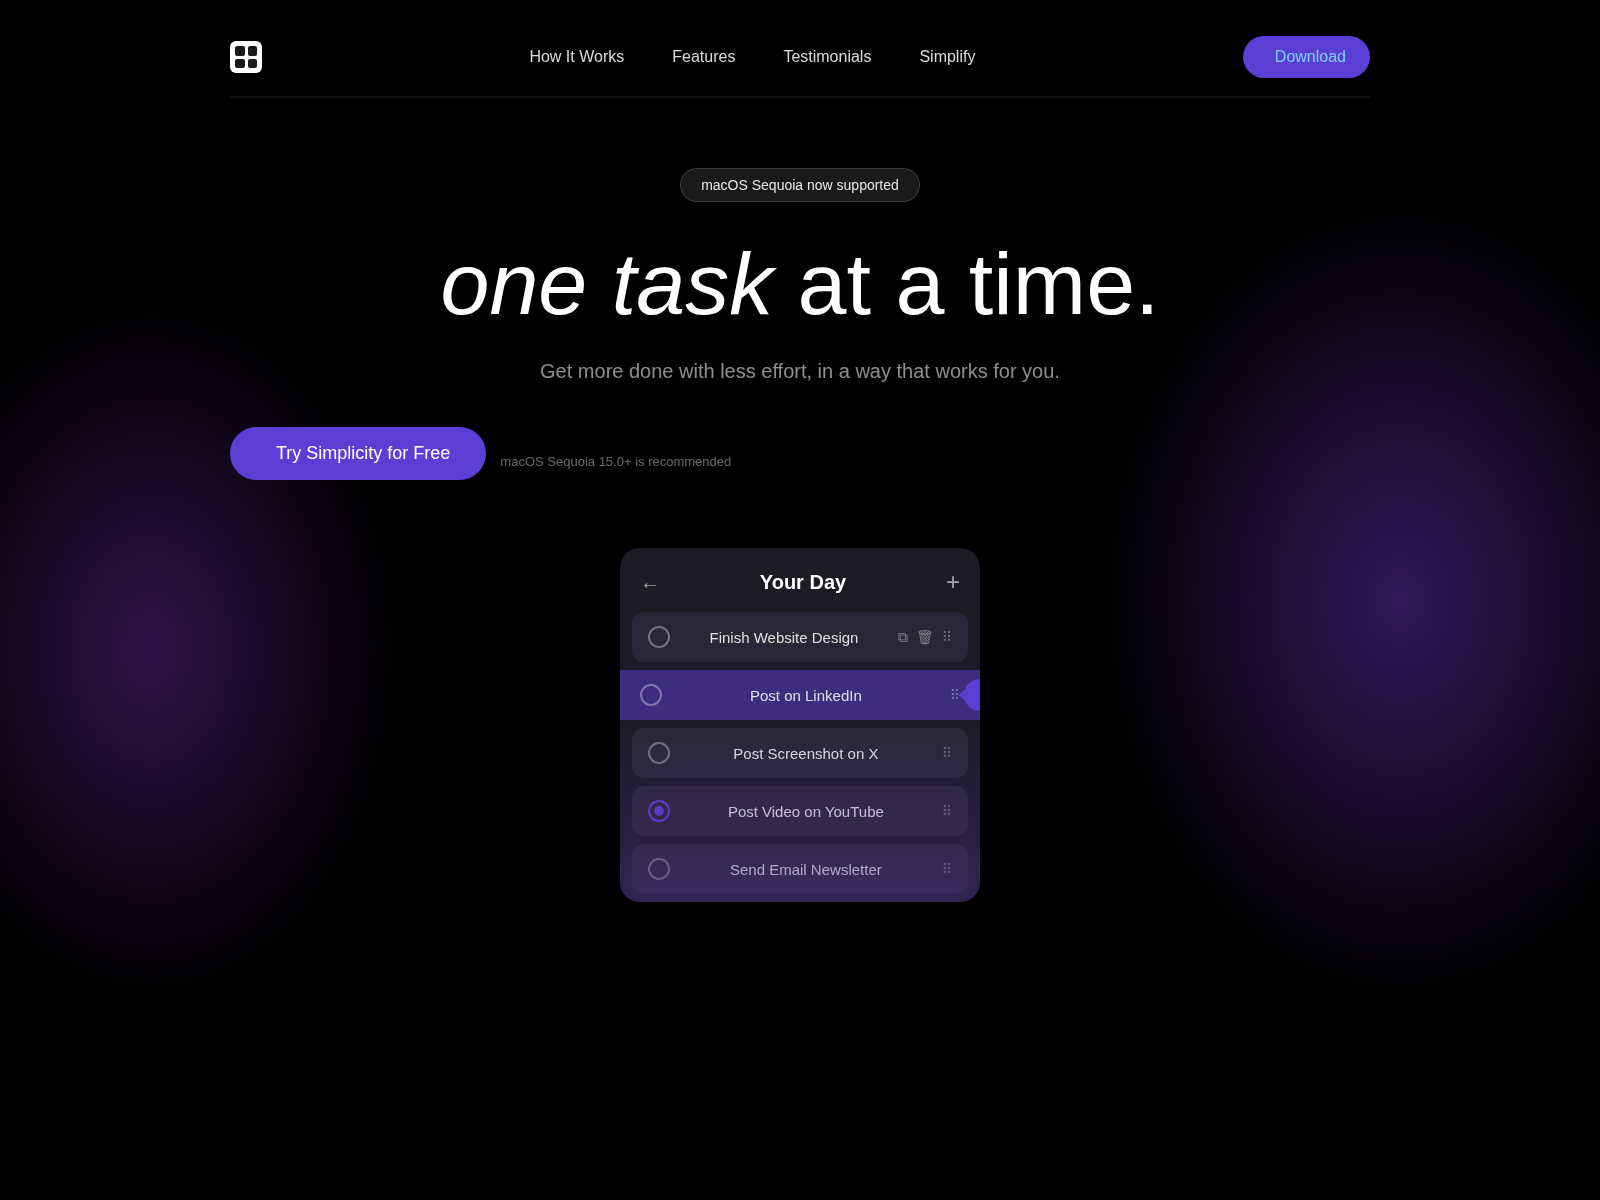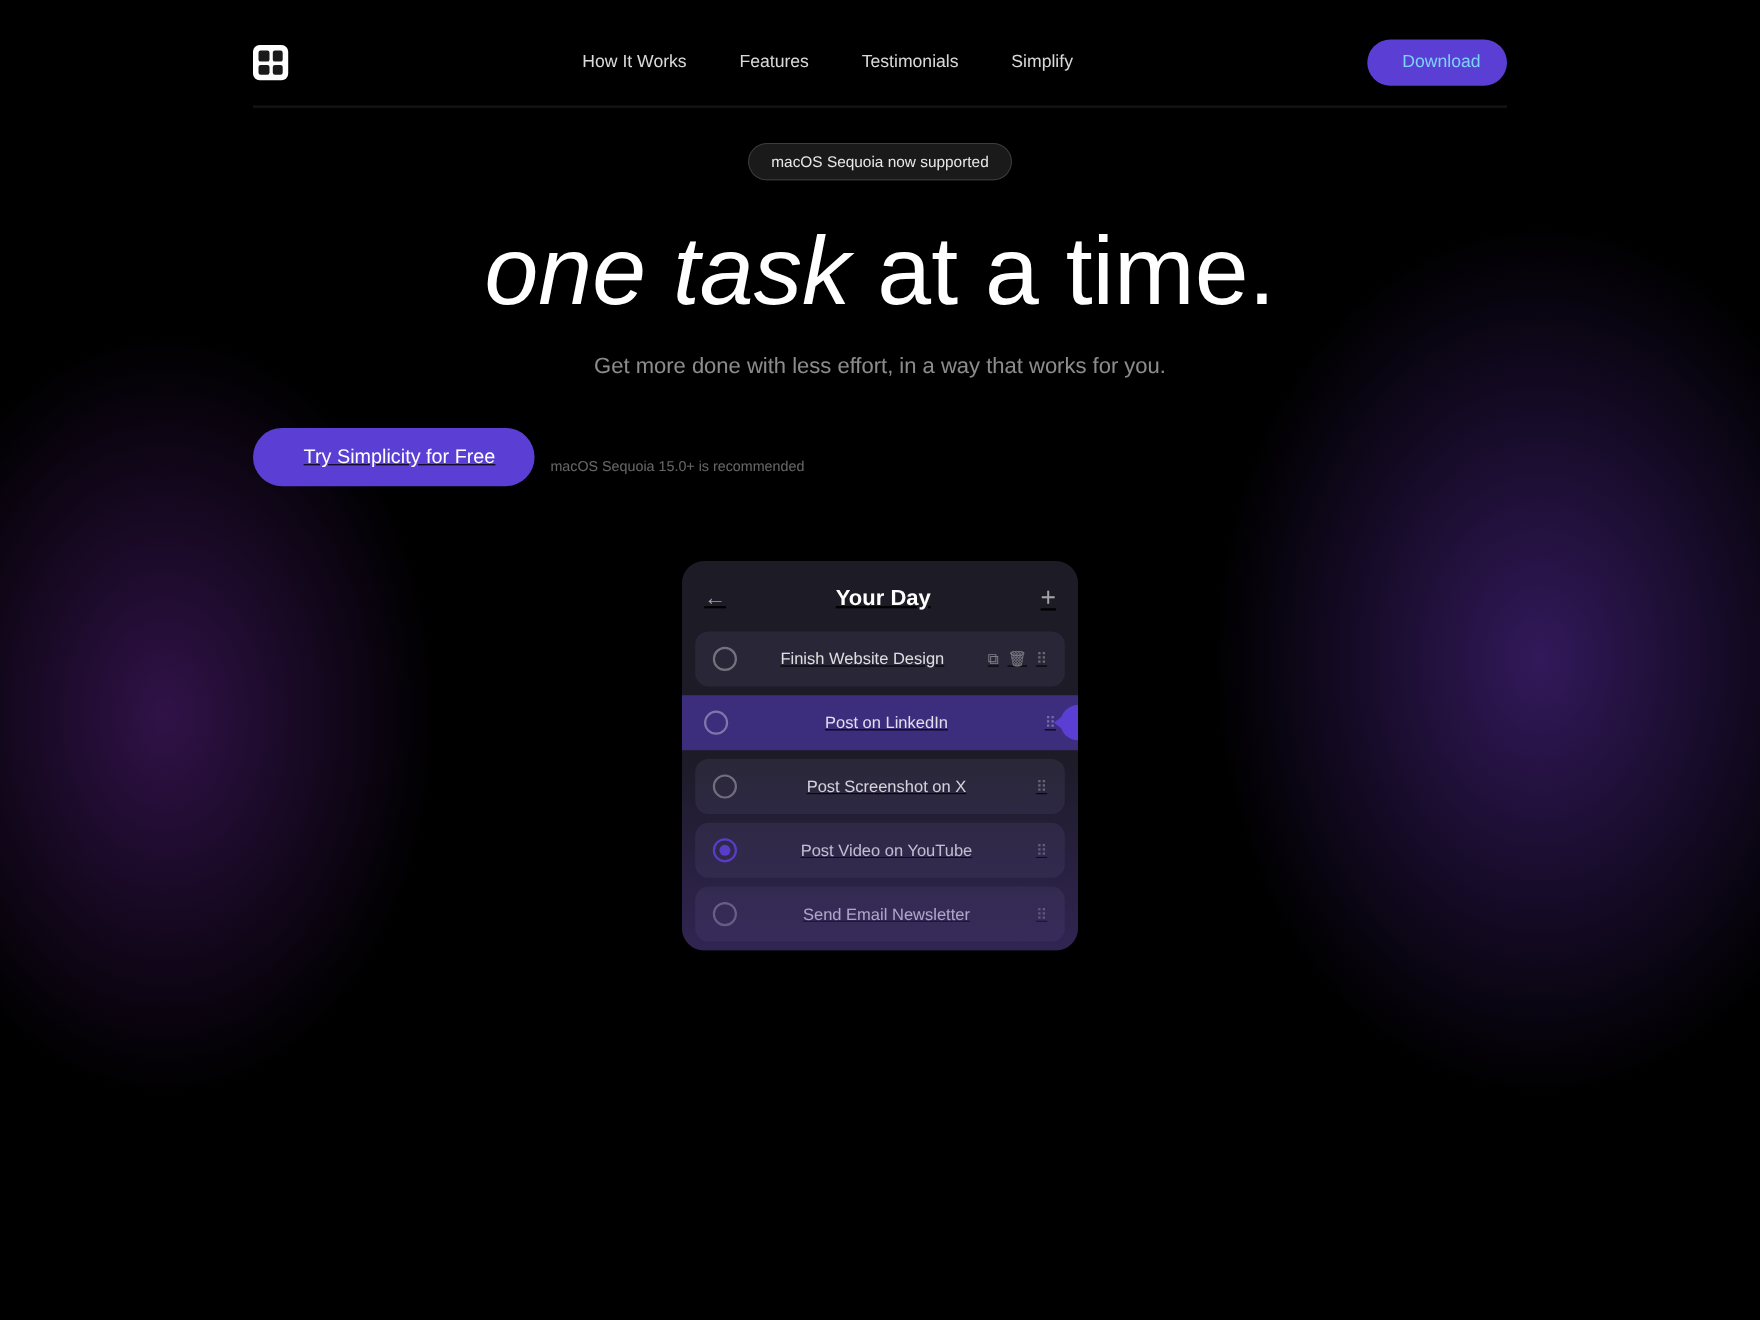--- a/index.html
+++ b/index.html
@@ -97,22 +97,21 @@
       font-weight: 500;
       cursor: pointer;
       display: flex;
       align-items: center;
       gap: 8px;
     }
 
     
     .hero {
       text-align: center;
-      padding-top: 32px;
-      text-decoration: underline;
+      padding-top: 70px;
     }
 
     .hero-badge {
       display: inline-block;
       background: rgba(255,255,255,0.1);
       border: 1px solid rgba(255,255,255,0.15);
       color: rgba(255,255,255,0.9);
       border-radius: 50px;
       padding: 8px 20px;
       font-size: 14px;

